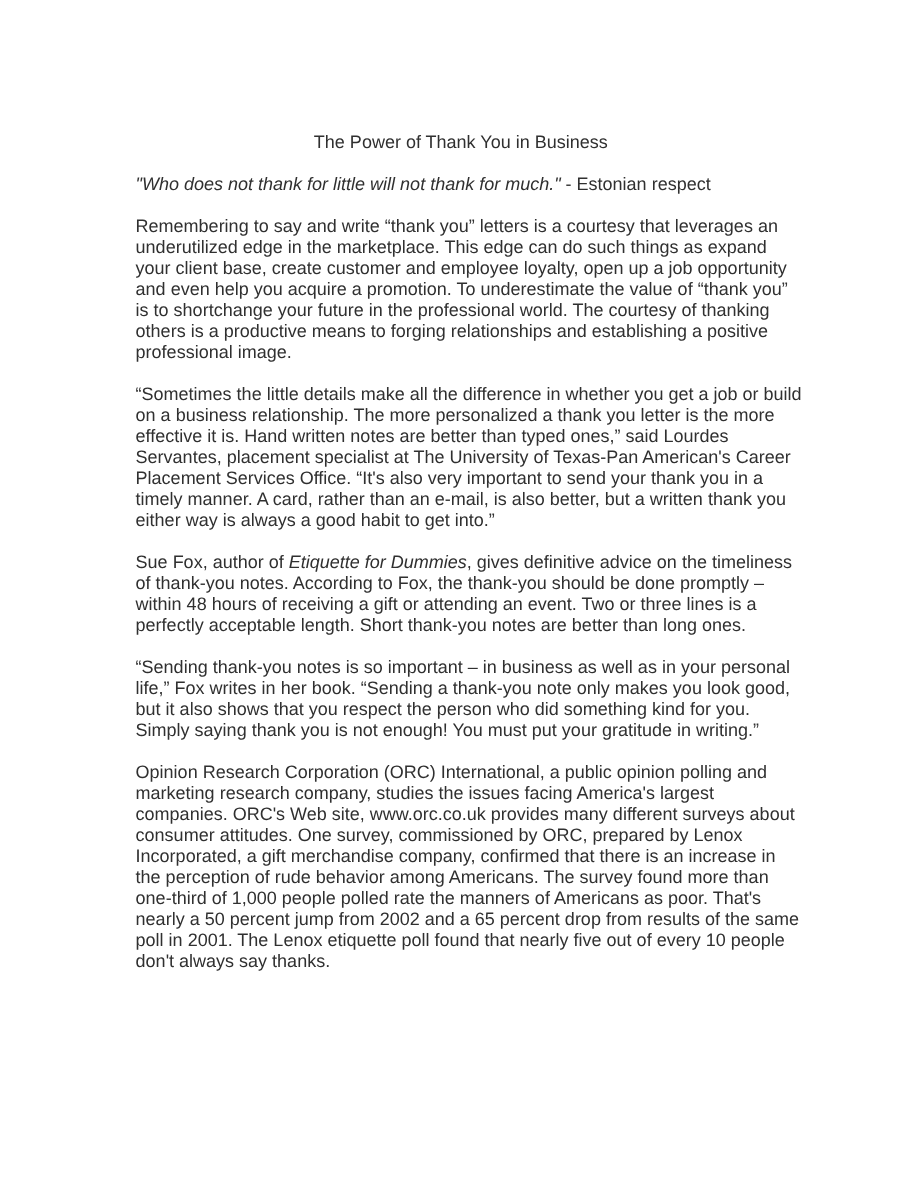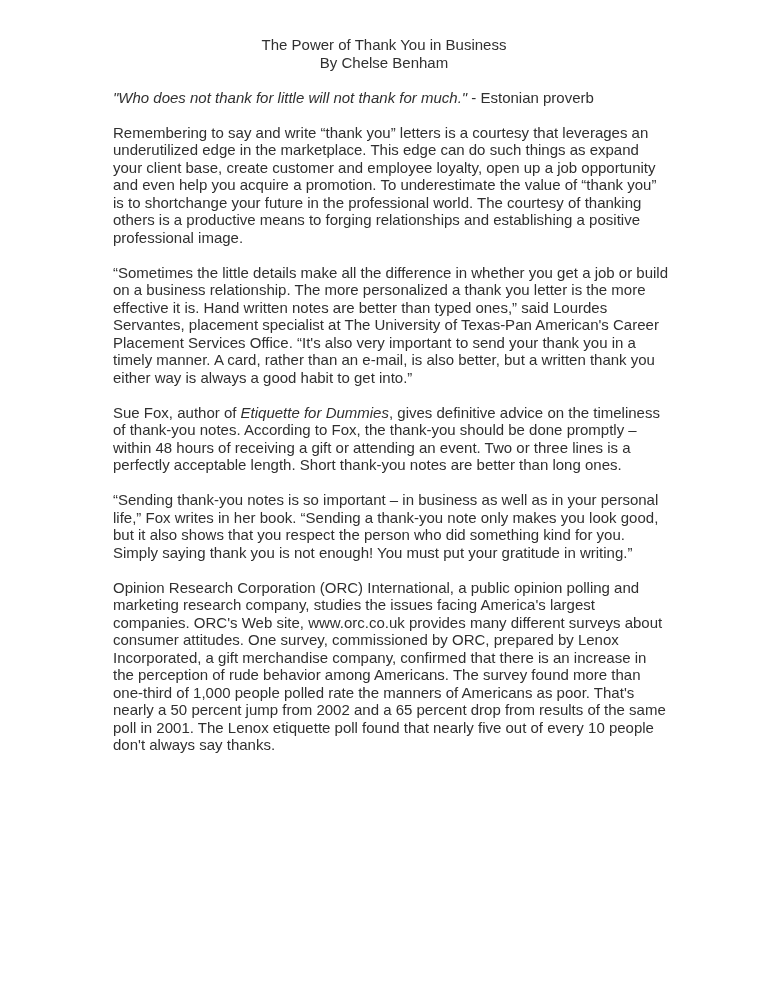--- a/index.html
+++ b/index.html
@@ -5,21 +5,21 @@
   html, body {
     margin: 0;
     padding: 0;
     background: #ffffff;
   }
   .page {
     position: relative;
     width: 759px;
     height: 994px;
     box-sizing: border-box;
-    padding-top: 36px;
+    padding-top: 110px;
     background: #ffffff;
     font-family: "Liberation Sans", sans-serif;
     font-size: 15px;
     line-height: 17.5px;
     color: #303030;
     overflow: hidden;
   }
   .title-block {
     width: 768px;
     text-align: center;
@@ -36,24 +36,23 @@
   .italic {
     font-style: italic;
   }
 </style>
 </head>
 <body>
 
 <div class="page">
   <div class="title-block">
     <div>The Power of Thank You in Business</div>
-    <div>By Chelse Benham</div>
   </div>
   <div class="column">
-    <p class="para"><span class="italic">"Who does not thank for little will not thank for much."</span><span> - Estonian proverb</span></p>
+    <p class="para"><span class="italic">"Who does not thank for little will not thank for much."</span><span> - Estonian respect</span></p>
     <div id="paragraphs">
         <p class="para"><span>Remembering to say and write “thank you” letters is a courtesy that leverages an underutilized edge in the marketplace. This edge can do such things as expand your client base, create customer and employee loyalty, open up a job opportunity and even help you acquire a promotion. To underestimate the value of “thank you” is to shortchange your future in the professional world. The courtesy of thanking others is a productive means to forging relationships and establishing a positive professional image.</span></p>
         <p class="para"><span>“Sometimes the little details make all the difference in whether you get a job or build on a business relationship. The more personalized a thank you letter is the more effective it is. Hand written notes are better than typed ones,” said Lourdes Servantes, placement specialist at The University of Texas-Pan American's Career Placement Services Office. “It's also very important to send your thank you in a timely manner. A card, rather than an e-mail, is also better, but a written thank you either way is always a good habit to get into.”</span></p>
         <p class="para"><span>Sue Fox, author of </span><span class="italic">Etiquette for Dummies</span><span>, gives definitive advice on the timeliness of thank-you notes. According to Fox, the thank-you should be done promptly – within 48 hours of receiving a gift or attending an event. Two or three lines is a perfectly acceptable length. Short thank-you notes are better than long ones.</span></p>
         <p class="para"><span>“Sending thank-you notes is so important – in business as well as in your personal life,” Fox writes in her book. “Sending a thank-you note only makes you look good, but it also shows that you respect the person who did something kind for you. Simply saying thank you is not enough! You must put your gratitude in writing.”</span></p>
         <p class="para"><span>Opinion Research Corporation (ORC) International, a public opinion polling and marketing research company, studies the issues facing America's largest companies. ORC's Web site, www.orc.co.uk provides many different surveys about consumer attitudes. One survey, commissioned by ORC, prepared by Lenox Incorporated, a gift merchandise company, confirmed that there is an increase in the perception of rude behavior among Americans. The survey found more than one-third of 1,000 people polled rate the manners of Americans as poor. That's nearly a 50 percent jump from 2002 and a 65 percent drop from results of the same poll in 2001. The Lenox etiquette poll found that nearly five out of every 10 people don't always say thanks.</span></p>
       </div>
   </div>
 </div>
 

